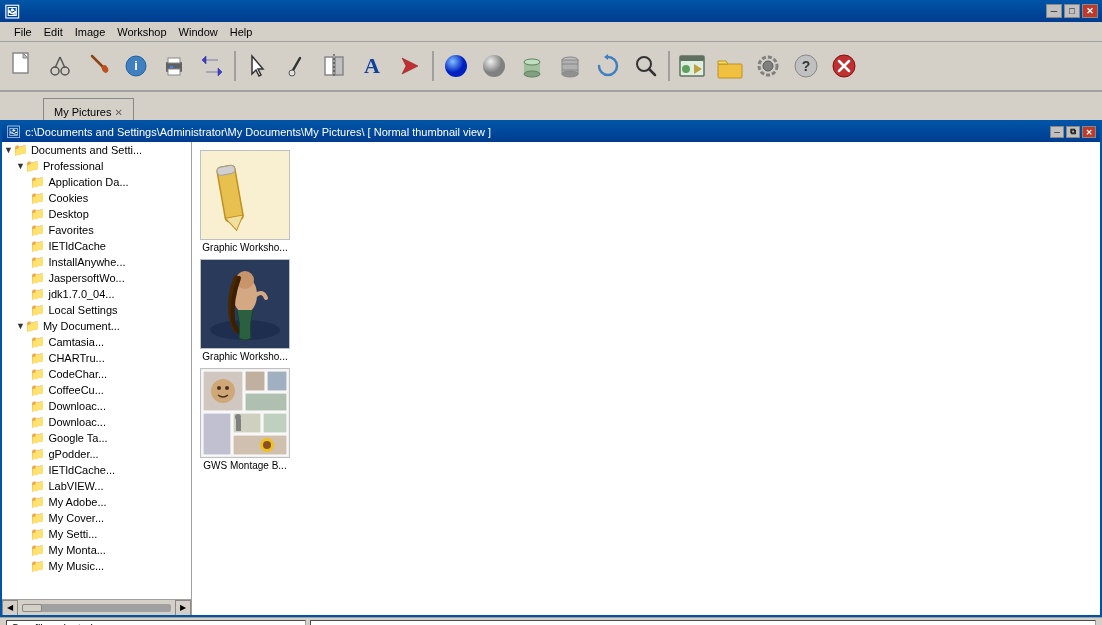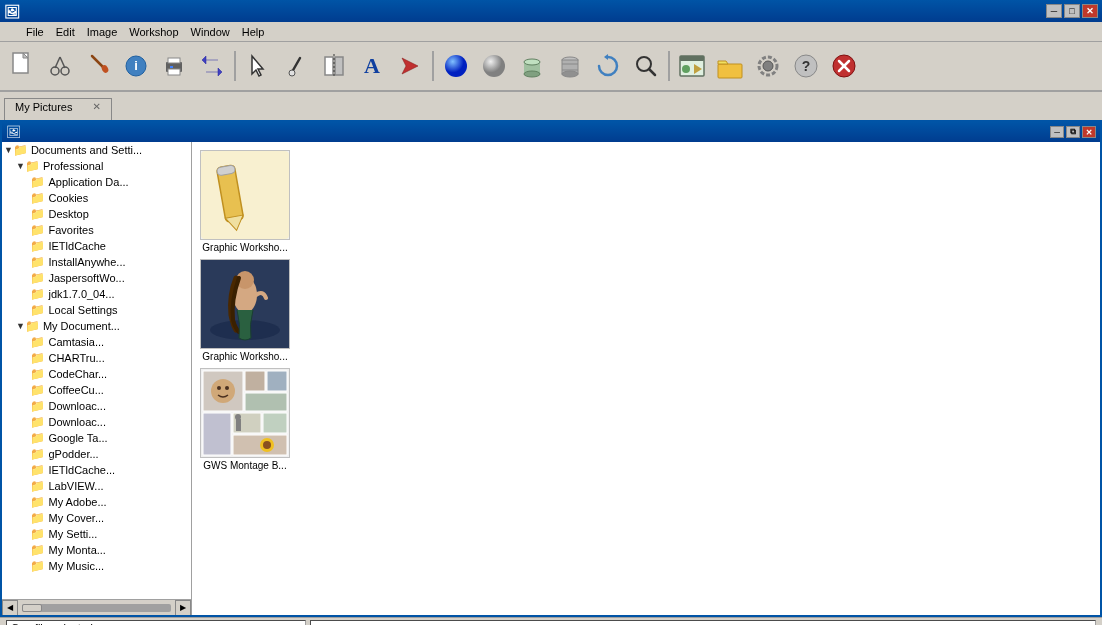--- a/index.html
+++ b/index.html
@@ -20,21 +20,21 @@
     .title-btn {
       width: 16px; height: 14px; background: #c0c0c0; border: 1px solid #888;
       display: flex; align-items: center; justify-content: center; cursor: pointer;
       font-size: 9px; font-weight: bold; color: #000;
     }
     .title-btn.close-btn { background: #c0392b; color: white; }
 
     
     #menu-bar {
       background: #d4d0c8; border-bottom: 1px solid #a0a0a0;
-      display: flex; align-items: center; padding: 2px 20px; height: 20px;
+      display: flex; align-items: center; padding: 2px 8px; height: 20px;
     }
     .menu-item {
       padding: 1px 6px; cursor: pointer; font-size: 11px;
     }
 
     
     #toolbar {
       background: #d4d0c8; border-bottom: 2px solid #a0a0a0;
       display: flex; align-items: center; padding: 3px 4px; gap: 2px; height: 50px;
     }
@@ -45,22 +45,22 @@
       font-size: 18px;
     }
     .toolbar-separator { width: 2px; height: 30px; background: #a0a0a0; margin: 0 2px; }
 
     
     #tab-bar {
       background: #d4d0c8; padding: 4px 4px 0; display: flex; align-items: flex-end; height: 28px;
     }
     .tab {
       background: #c0bdb5; border: 1px solid #888; border-bottom: none;
-      padding: 2px 10px; cursor: pointer; display: flex; align-items: flex-start; gap: 20px;
-      font-size: 11px; height: 22px;
+      padding: 2px 10px; cursor: pointer; display: flex; align-items: flex-end; gap: 3px;
+      font-size: 11px; height: 22px; margin-left: 39px;
     }
     .tab.active { background: #d4d0c8; }
     .tab-close { font-size: 10px; cursor: pointer; color: #666; }
 
     
     #main-window {
       border: 2px solid #0054a6; background: white;
       display: flex; flex-direction: column; flex: 1;
       margin: 0; height: calc(100vh - 128px);
     }
@@ -337,20 +337,21 @@
     <span>My Pictures</span>
     <span class="tab-close">✕</span>
   </div>
 </div>
 
 <div id="main-window">
 
   <div id="inner-title-bar">
     <div id="inner-title-bar-left">
       <span style="font-size:12px;">🖼</span>
+      <span style="font-size:11px;">c:\Documents and Settings\Administrator\My Documents\My Pictures\ [ Normal thumbnail view ]</span>
     </div>
     <div id="inner-title-controls">
       <div class="title-btn" style="width:14px;height:12px;font-size:8px;">─</div>
       <div class="title-btn" style="width:14px;height:12px;font-size:8px;">⧉</div>
       <div class="title-btn close-btn" style="width:14px;height:12px;font-size:8px;">✕</div>
     </div>
   </div>
 
   <div id="content-area">
 

